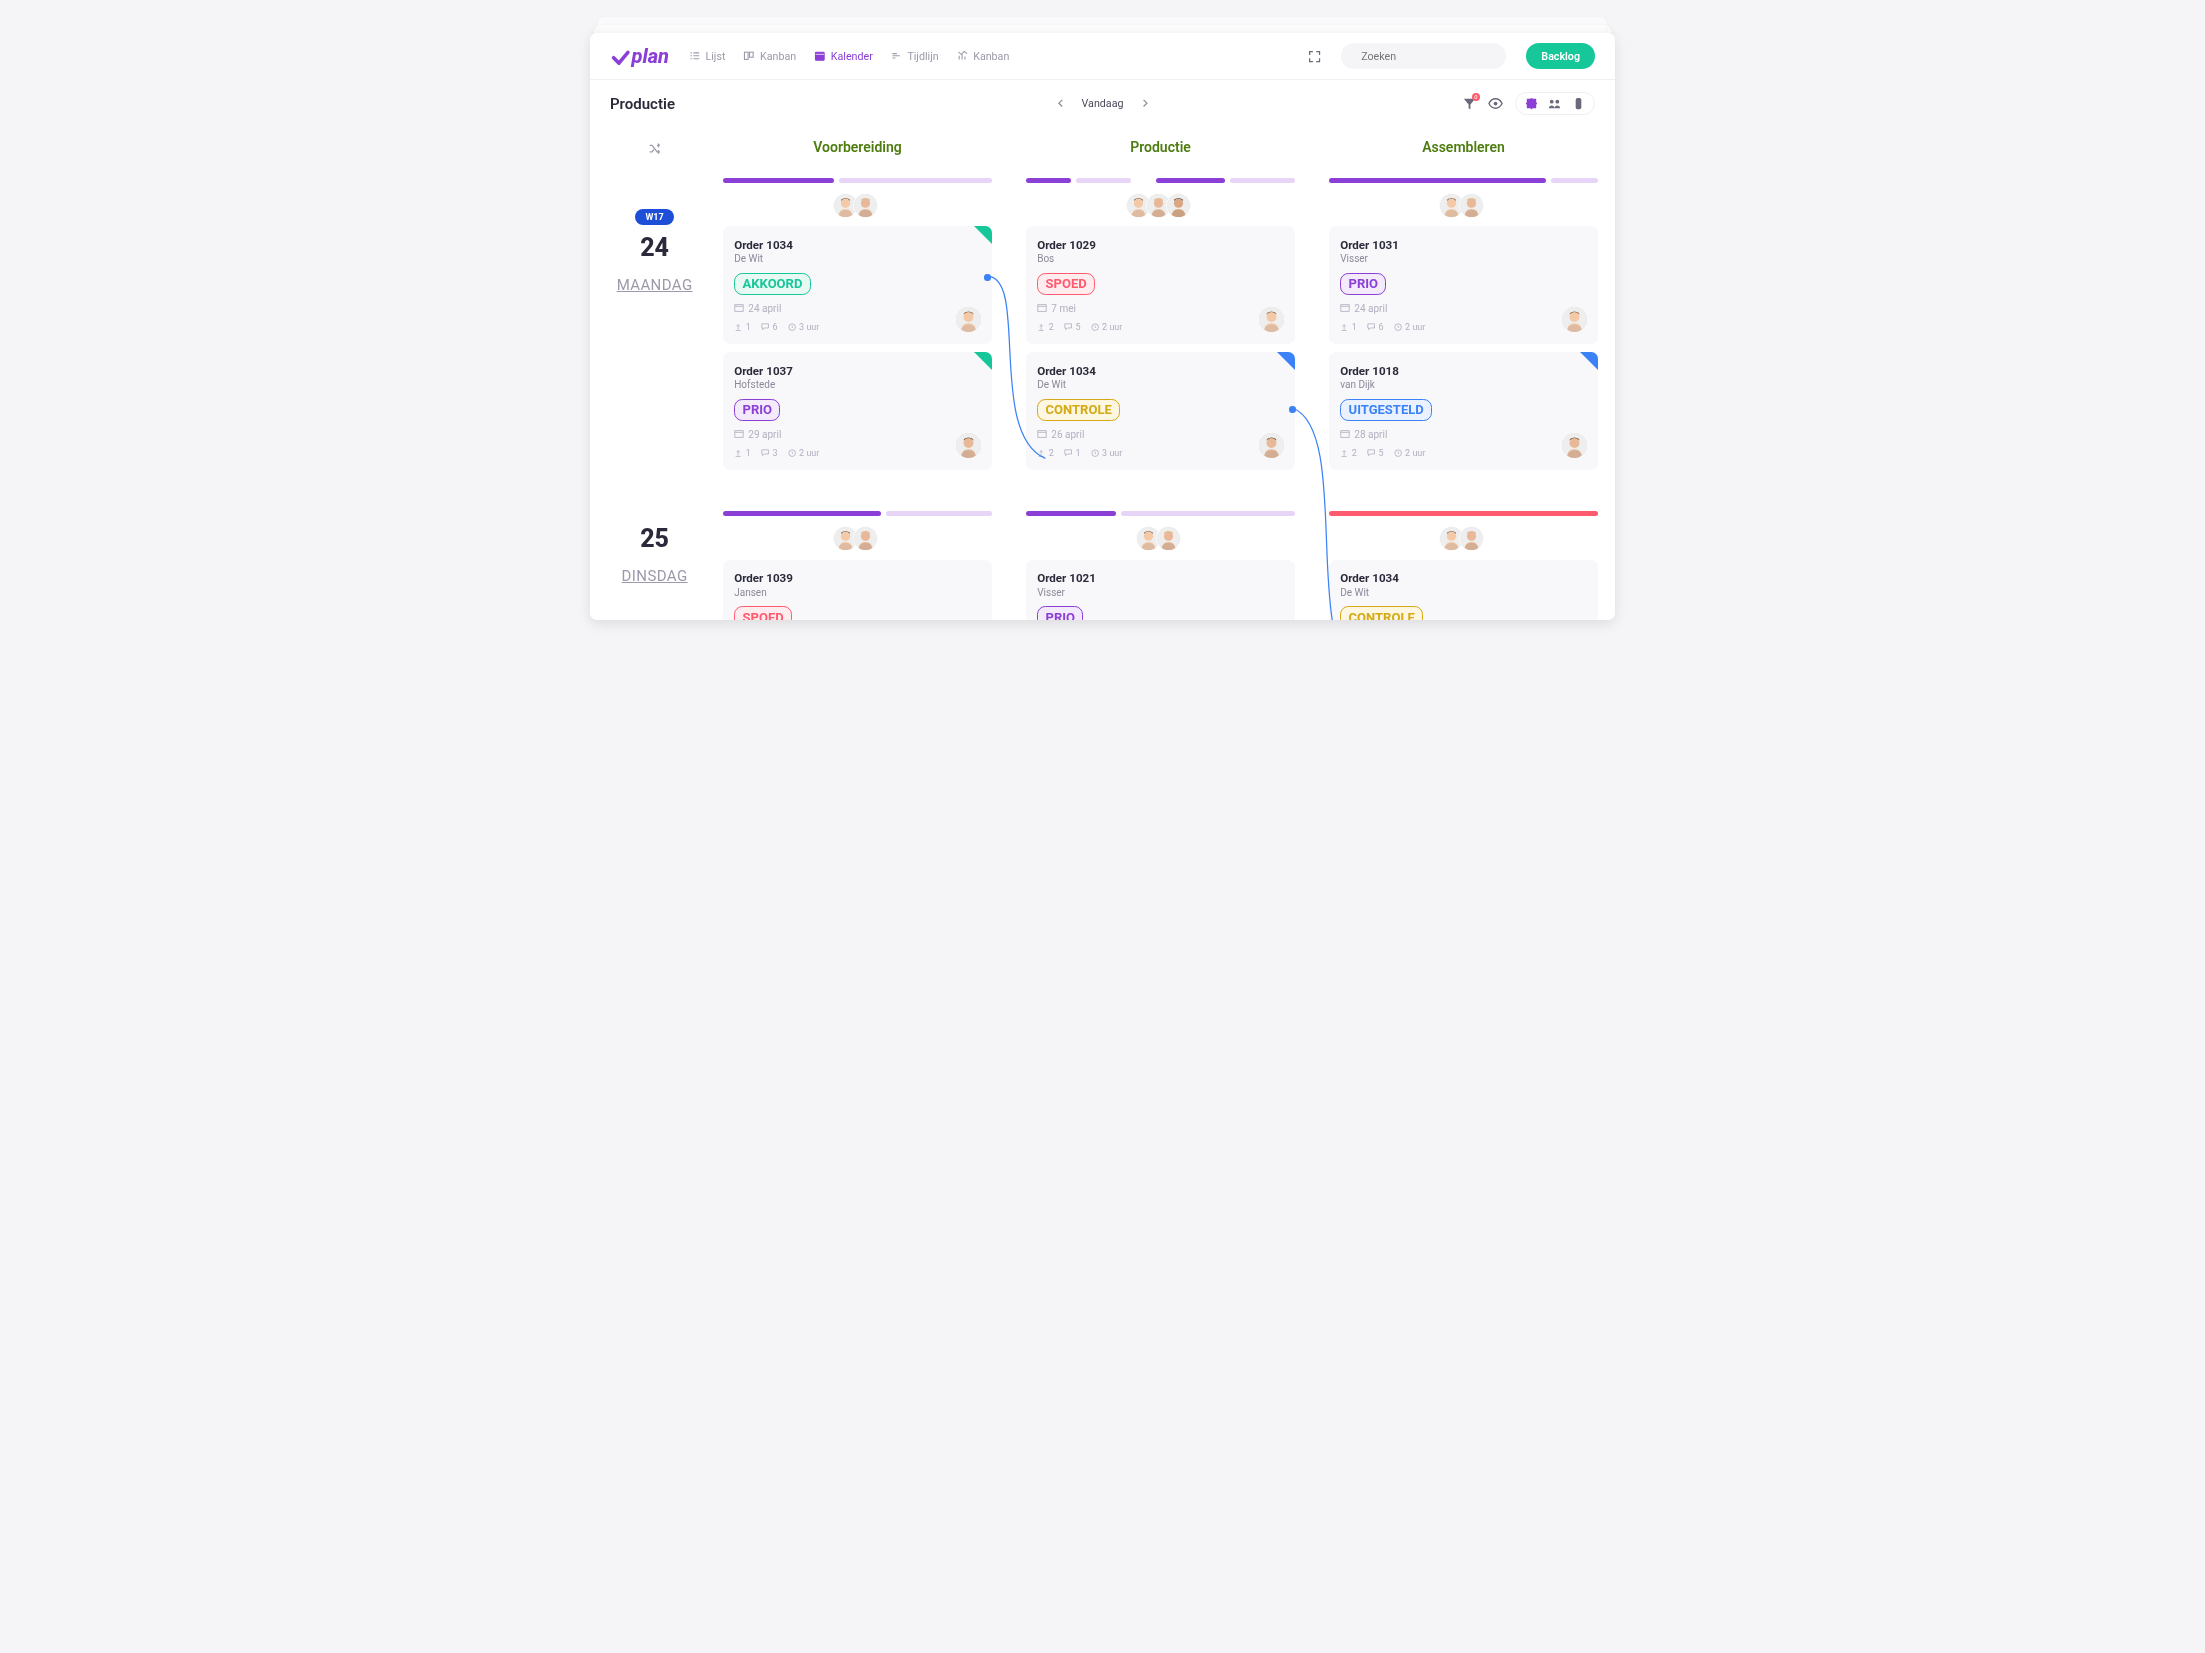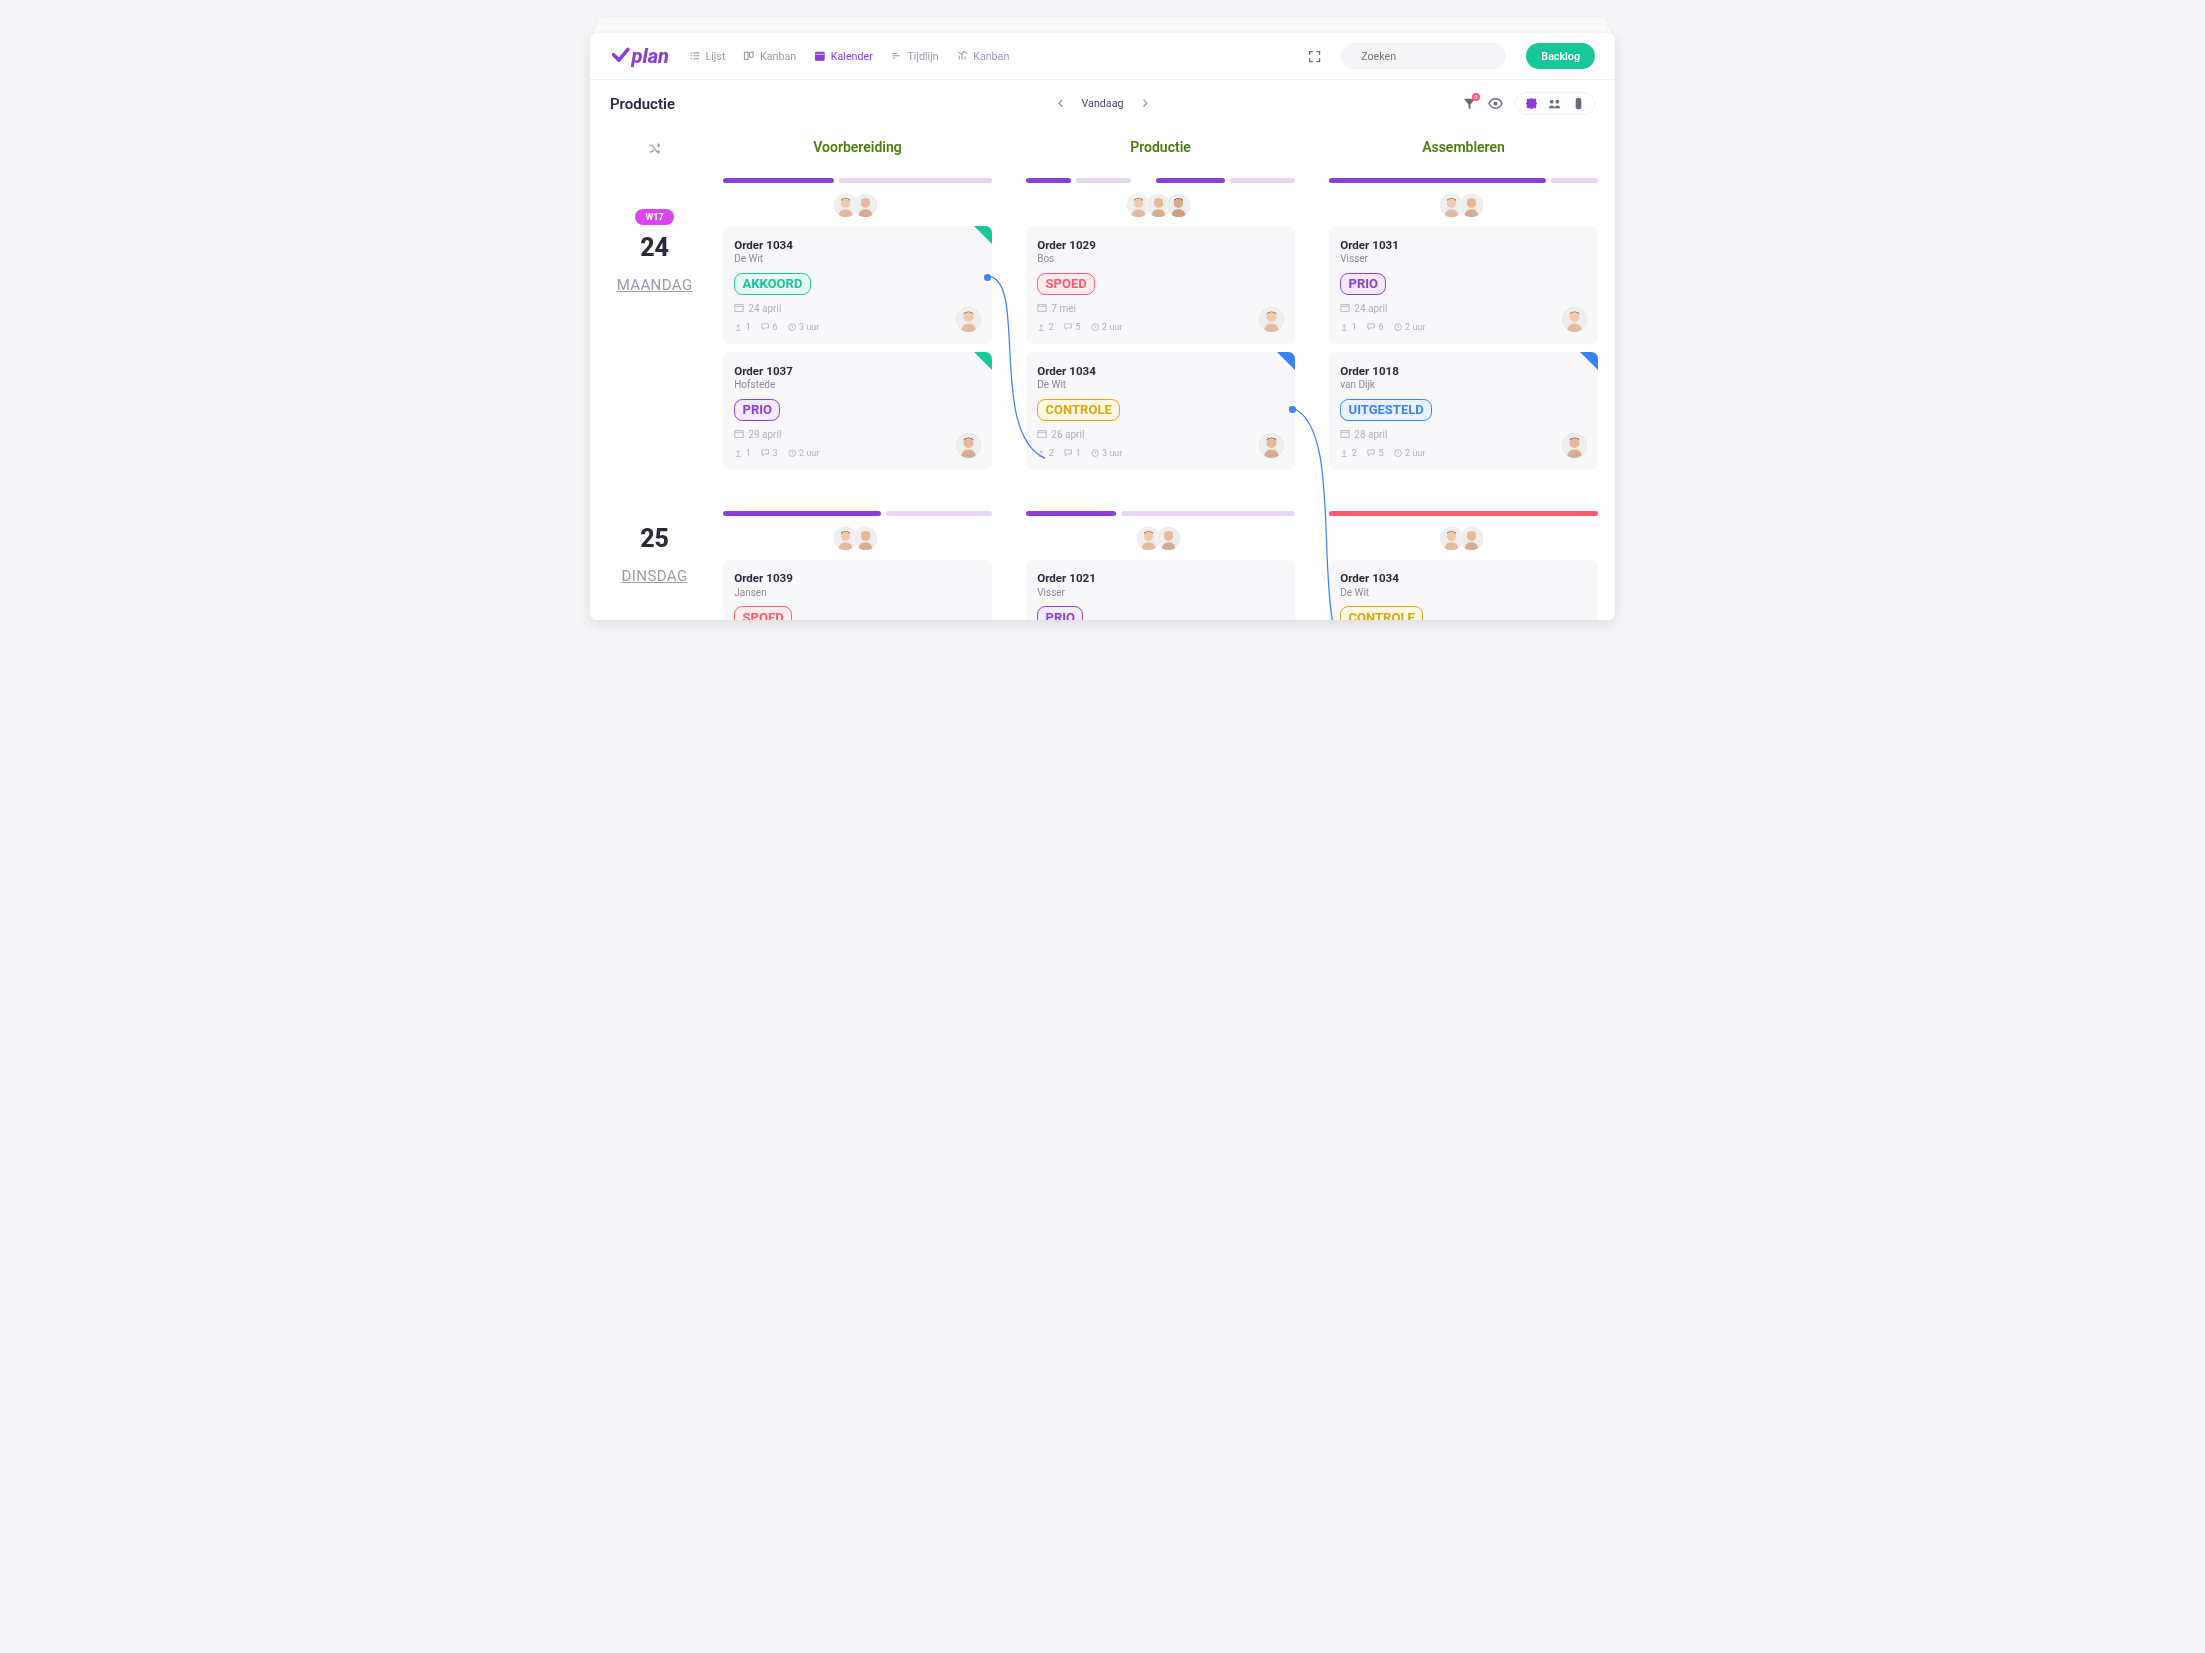--- a/index.html
+++ b/index.html
@@ -3,21 +3,21 @@
 <meta charset="utf-8">
 <style>
 * { margin:0; padding:0; box-sizing:border-box; font-family:-apple-system,BlinkMacSystemFont,'Segoe UI',Roboto,sans-serif; }
 body { background:#f5f4f7; padding:33px 16.5px; }
 .stacked { position:relative; max-width:1025px; margin:0 auto; }
 .stack-card { position:absolute; background:#fff; border-radius:6.6px; box-shadow:0 1.7px 6.6px rgba(0,0,0,.08); }
 .stack-c1 { top:-16.5px; left:8.3px; right:8.3px; height:16.5px; opacity:.5; }
 .stack-c2 { top:-8.3px; left:4.1px; right:4.1px; height:16.5px; opacity:.7; }
 .app { position:relative; background:#fff; border-radius:6.6px; box-shadow:0 3.3px 13.2px rgba(0,0,0,.1); overflow:hidden; height:587px; }
 .topbar { display:flex; align-items:center; padding:10px 20px; border-bottom:0.8px solid #f0f0f2; gap:20px; }
-.logo { font-size:20px; font-weight:800; color:#8b3fd6; font-style:italic; display:flex; align-items:flex-start; }
+.logo { font-size:20px; font-weight:800; color:#8b3fd6; font-style:italic; display:flex; align-items:flex-end; }
 .logo svg { width:21.5px; height:21.5px; }
 .nav { display:flex; gap:18px; }
 .nav-item { display:flex; align-items:center; gap:5px; font-size:10.7px; color:#9a9aaa; cursor:pointer; }
 .nav-item.active { color:#8b3fd6; }
 .nav-item svg { width:11.6px; height:11.6px; }
 .spacer { flex:1; }
 .icon-btn { width:13.2px; height:13.2px; color:#6a6a7a; cursor:pointer; }
 .search { display:flex; align-items:center; background:#f5f5f8; border-radius:16.5px; padding:6.6px 13.2px; gap:6.6px; width:165px; }
 .search input { border:none; background:transparent; outline:none; font-size:10.7px; flex:1; color:#666; }
 .backlog-btn { background:#16c79a; color:#fff; border:none; border-radius:16.5px; padding:6.6px 15px; font-size:10.7px; font-weight:600; cursor:pointer; }
@@ -26,21 +26,21 @@
 .date-nav { position:absolute; left:50%; transform:translateX(-50%); display:flex; align-items:center; gap:16.5px; font-size:10.7px; color:#4a4a5a; }
 .chev { width:8.3px; height:8.3px; cursor:pointer; color:#8a8a9a; }
 .toolbar { display:flex; gap:11.6px; align-items:center; margin-left:auto; }
 .toolbar .tbtn { width:15px; height:15px; cursor:pointer; color:#6a6a7a; position:relative; }
 .toolbar .tbtn.accent { color:#8b3fd6; }
 .badge-dot { position:absolute; top:-3.3px; right:-3.3px; width:8.3px; height:8.3px; background:#ff5a6e; border-radius:50%; font-size:5.8px; color:#fff; display:flex; align-items:center; justify-content:center; }
 .pill-group { background:#fff; border:0.8px solid #eee; border-radius:16.5px; padding:3.3px 8.3px; display:flex; gap:8.3px; }
 .board { display:flex; padding:0 6.6px; gap:0; overflow:hidden; position:relative; }
 .side-col { width:116px; padding-top:15px; text-align:center; }
 .shuffle { color:#9a9aaa; margin-bottom:50px; display:inline-block; }
-.week-pill { background:#d946ef; color:#fff; font-size:9px; font-weight:700; padding:3.3px 10px; border-radius:10px; display:inline-block; margin-bottom:10px; }
+.week-pill { background:#1d4ed8; color:#fff; font-size:9px; font-weight:700; padding:3.3px 10px; border-radius:10px; display:inline-block; margin-bottom:10px; }
 .day-num { font-size:25px; font-weight:800; color:#2a2a3a; line-height:1; }
 .day-name { font-size:15px; color:#9a9aaa; letter-spacing:0.4px; margin-top:16px;text-decoration:underline; }
 .day-block { margin-bottom:232px; }
 .cols { display:flex; flex:1; gap:13.2px; }
 .col { flex:1; }
 .col-head { text-align:center; font-size:14px; font-weight:600; color:#4d7c0f; padding:11.6px 0; }
 .col-body { background:#fff; border-radius:6.6px; padding:11.6px 10px; margin-bottom:10px; }
 .progress { display:flex; gap:5px; margin-bottom:10px; }
 .pseg { height:5px; border-radius:3.3px; }
 .avatars { display:flex; justify-content:center; gap:-3.3px; margin-bottom:8.3px; }

